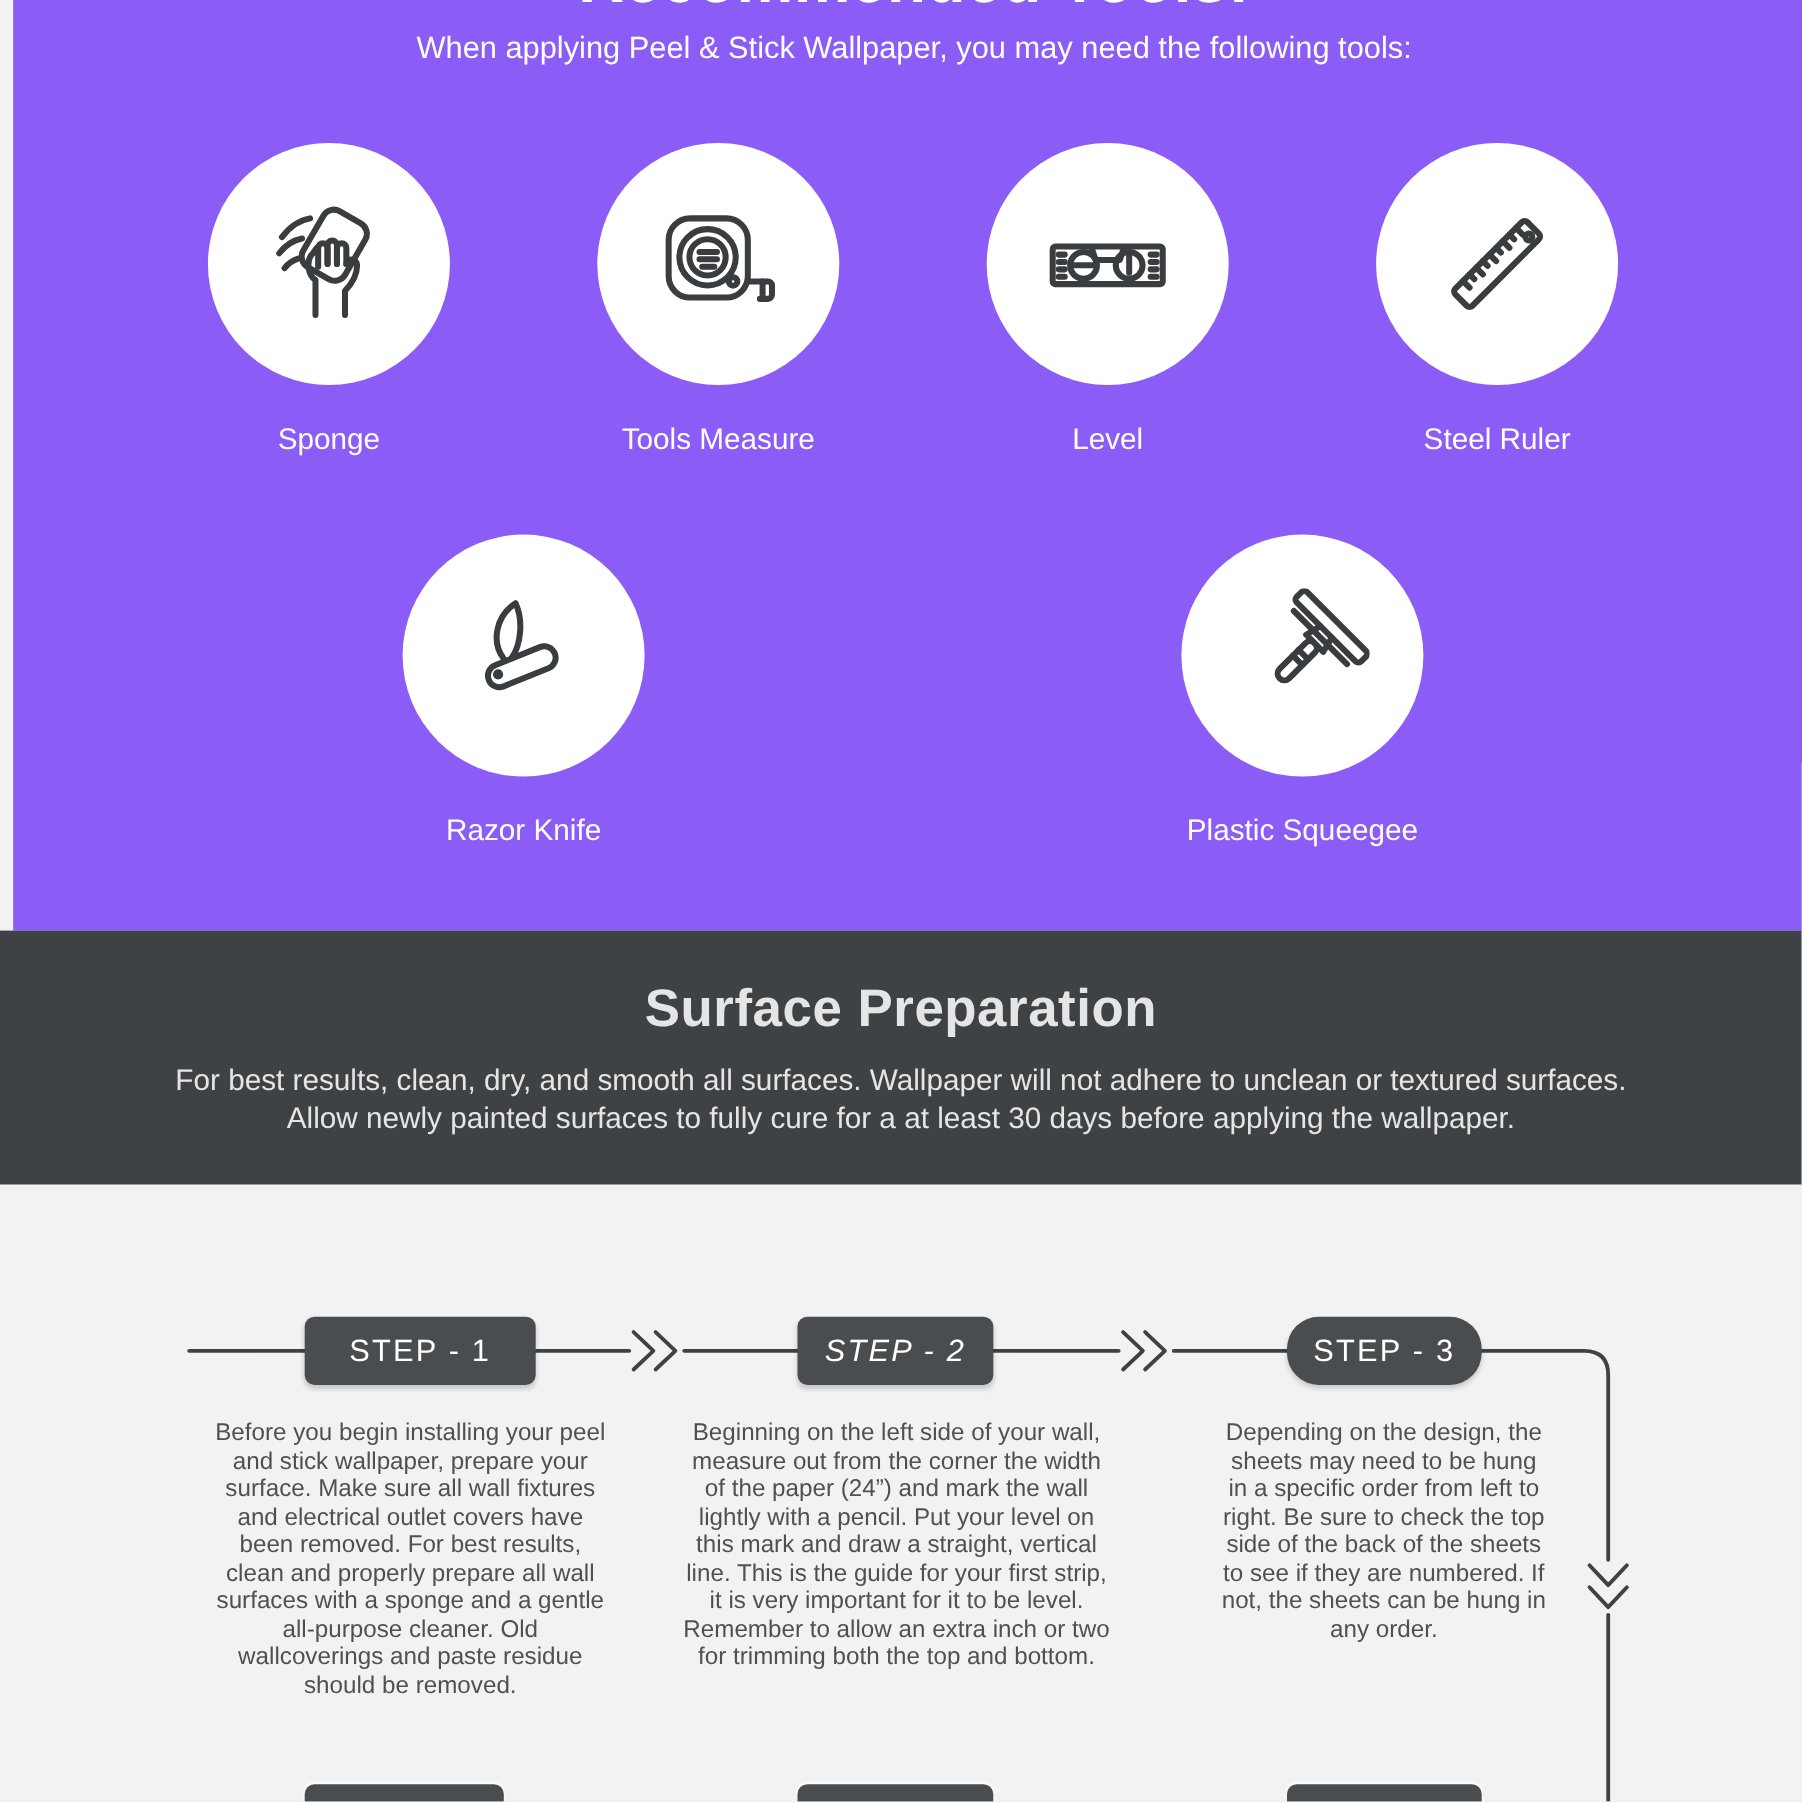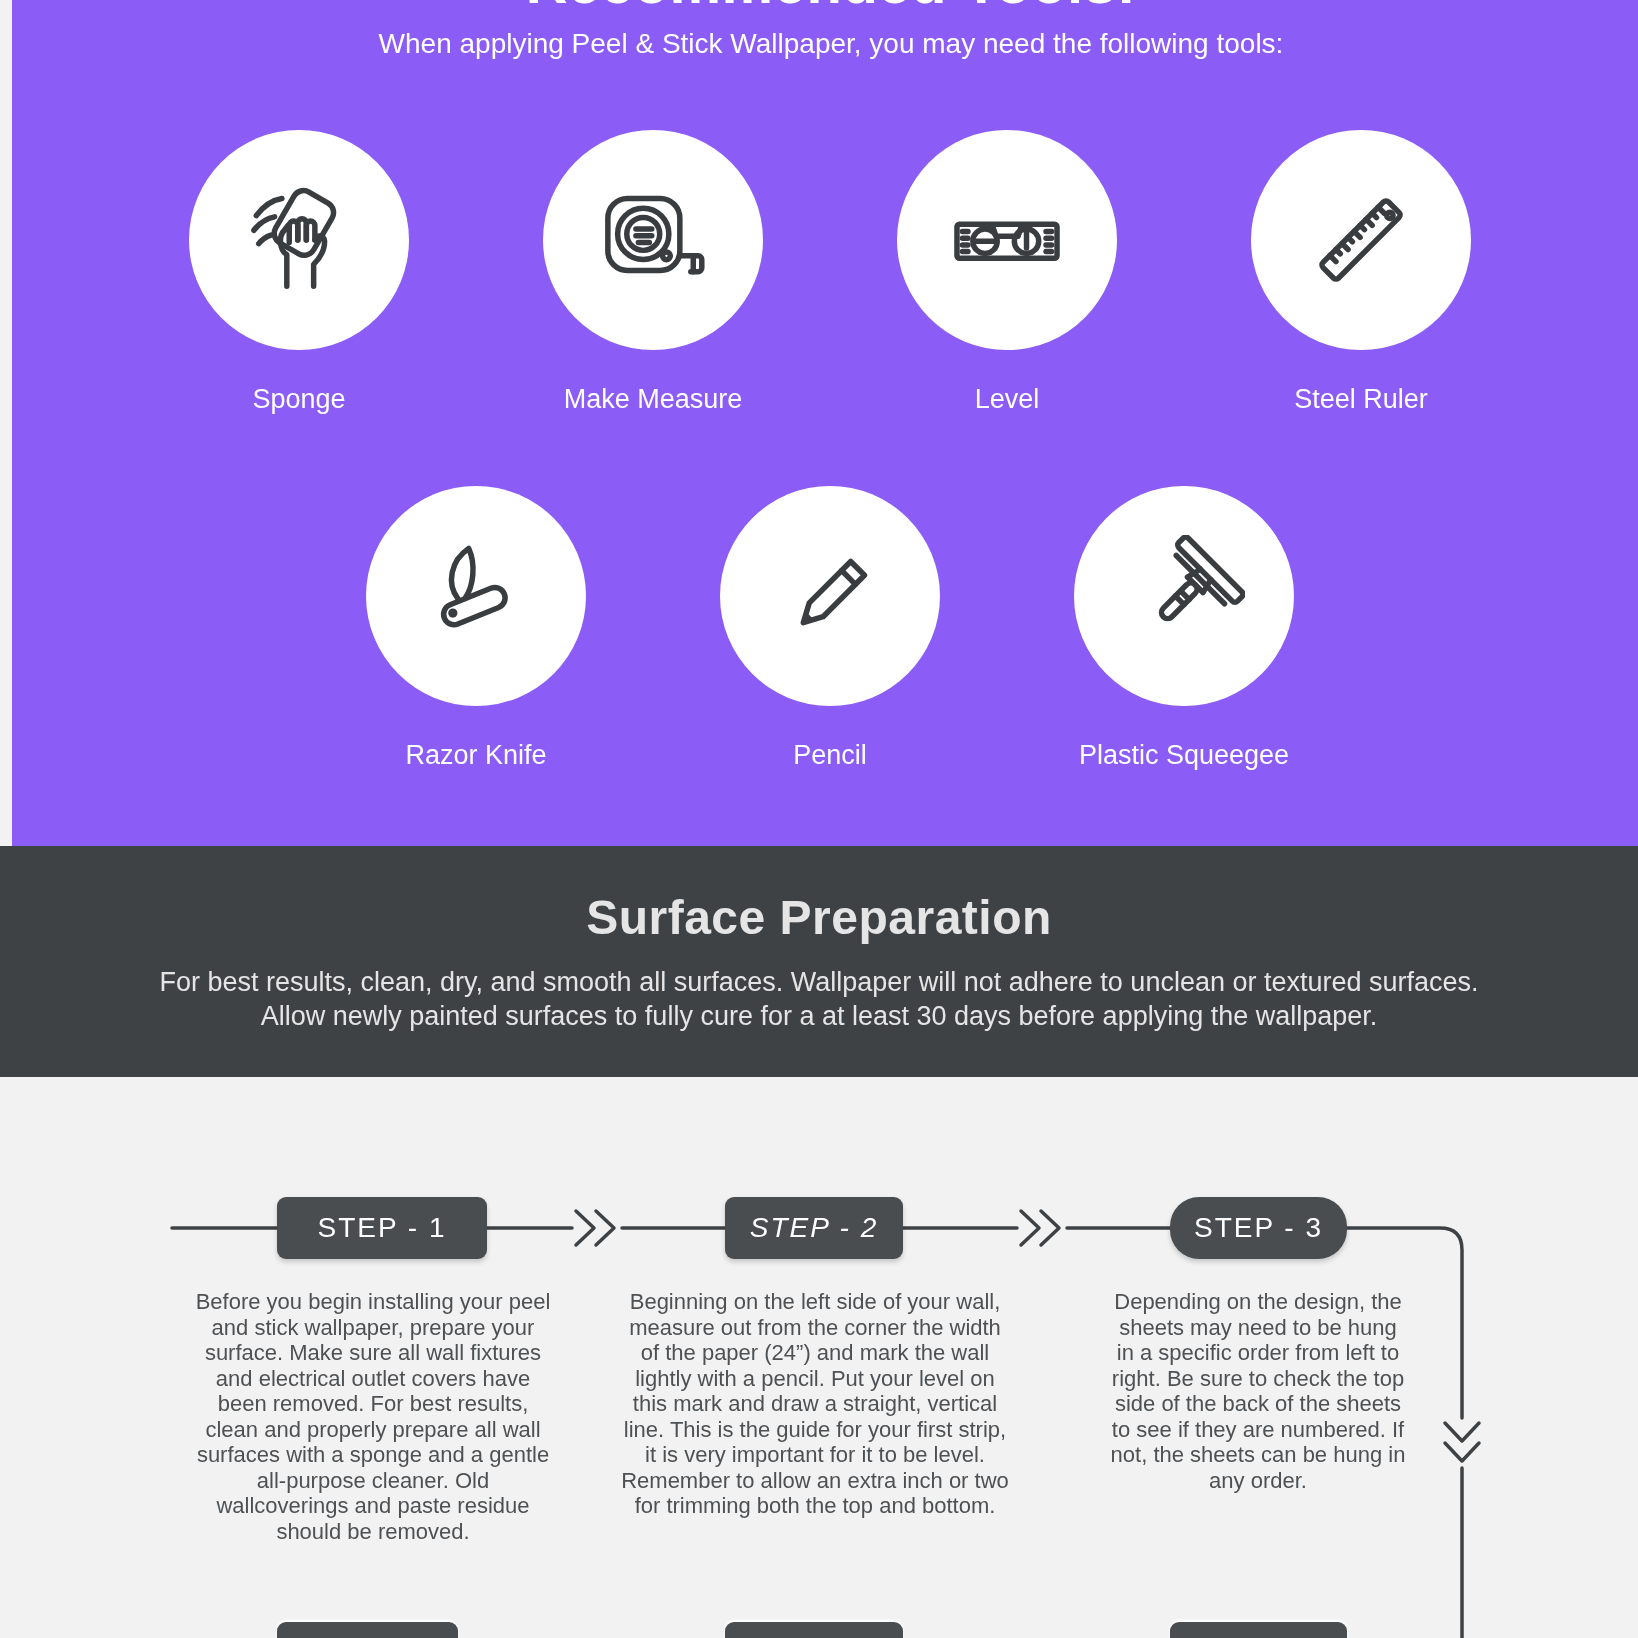--- a/index.html
+++ b/index.html
@@ -123,21 +123,21 @@
             <rect x="13" y="16" width="59" height="59" rx="16"></rect>
             <circle cx="42" cy="45" r="21"></circle>
             <circle cx="42" cy="45" r="13.5"></circle>
             <path d="M36,41 h13 M36,46.5 h13 M38,52 h9"></path>
             <circle cx="61" cy="63" r="3.2"></circle>
             <path d="M72,63 H87 a3,3 0 0 1 3,3 v7 a3,3 0 0 1 -3,3 h-6"></path>
             <path d="M83,63 v13"></path>
           </svg>
         </span>
       </div>
-      <span class="tool-label">Make Measure</span>
+      <span class="tool-label">Tools Measure</span>
     </div>
 
     <div class="tool t2">
       <div class="tool-circle">
         <span>
           <svg viewBox="0 0 100 100" width="122" height="122" fill="none" stroke="#3A3D40" stroke-width="4.5" stroke-linecap="round" stroke-linejoin="round">
             <rect x="9" y="37" width="82" height="28" rx="2"></rect>
             <path d="M38,38 l3,9 h18 l3,-9"></path>
             <path d="M13.5,43 h4.5 M13.5,48.5 h4.5 M13.5,54 h4.5 M13.5,59.5 h4.5"></path>
             <path d="M82,43 h4.5 M82,48.5 h4.5 M82,54 h4.5 M82,59.5 h4.5"></path>
@@ -172,34 +172,20 @@
           <svg viewBox="0 0 100 100" width="122" height="122" fill="none" stroke="#3A3D40" stroke-width="4.5" stroke-linecap="round" stroke-linejoin="round">
             <path d="M35,52 C26,40 29,21 44,11 C50,24 48,42 41,52"></path>
             <rect x="22" y="50" width="53" height="17" rx="8.5" transform="rotate(-22 48 58)"></rect>
             <circle cx="31" cy="64" r="3.8" fill="#3A3D40" stroke="none"></circle>
           </svg>
         </span>
       </div>
       <span class="tool-label">Razor Knife</span>
     </div>
 
-    <div class="tool t5">
-      <div class="tool-circle">
-        <span>
-          <svg viewBox="0 0 100 100" width="122" height="122" fill="none" stroke="#3A3D40" stroke-width="4.5" stroke-linecap="round" stroke-linejoin="round">
-            <g transform="rotate(45 50 50)">
-              <path d="M42,18 h16 v48 l-8,15 l-8,-15 z"></path>
-              <path d="M42,28.5 h16"></path>
-              <path d="M47,73 l3,7 3,-7 z" fill="#3A3D40" stroke="none"></path>
-            </g>
-          </svg>
-        </span>
-      </div>
-      <span class="tool-label">Pencil</span>
-    </div>
 
     <div class="tool t6">
       <div class="tool-circle">
         <span>
           <svg viewBox="0 0 100 100" width="122" height="122" fill="none" stroke="#3A3D40" stroke-width="4.5" stroke-linecap="round" stroke-linejoin="round">
             <g transform="rotate(45 50 50)">
               <rect x="16" y="14" width="68" height="11" rx="3"></rect>
               <path d="M22,31 h56"></path>
               <path d="M44,25 l-3,12 h18 l-3,-12"></path>
               <rect x="45" y="37" width="10" height="37" rx="5"></rect>

